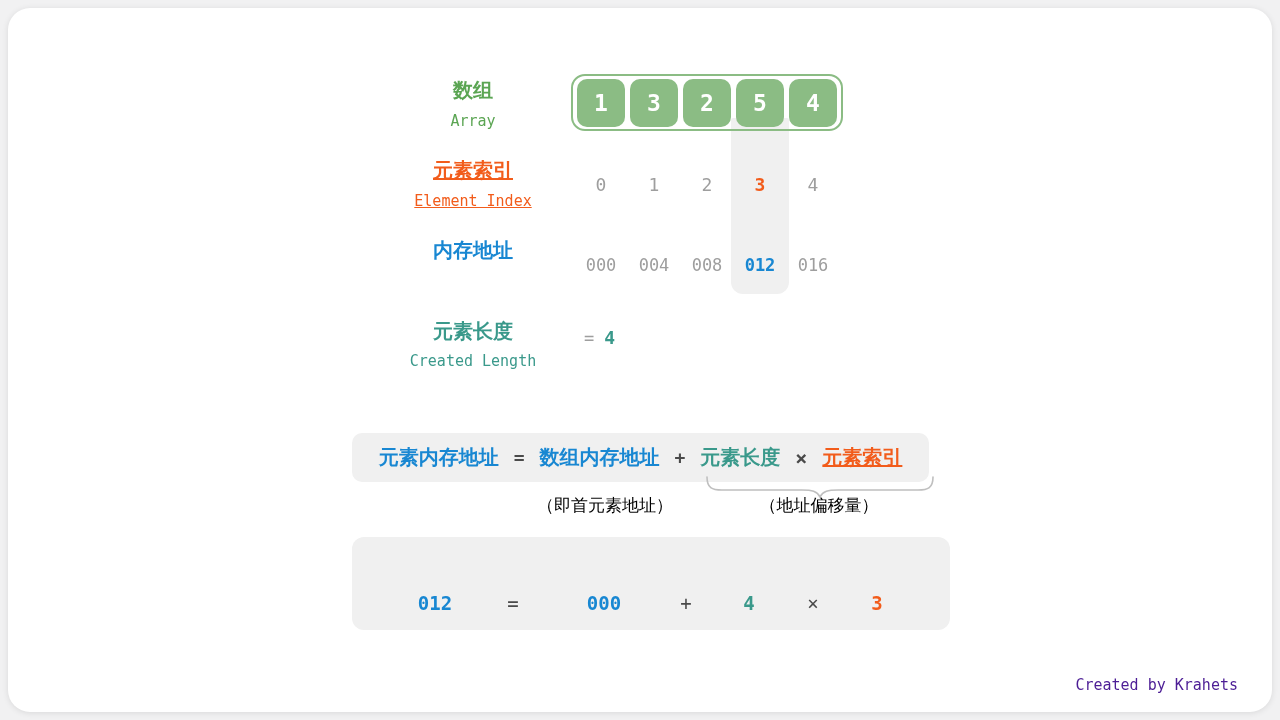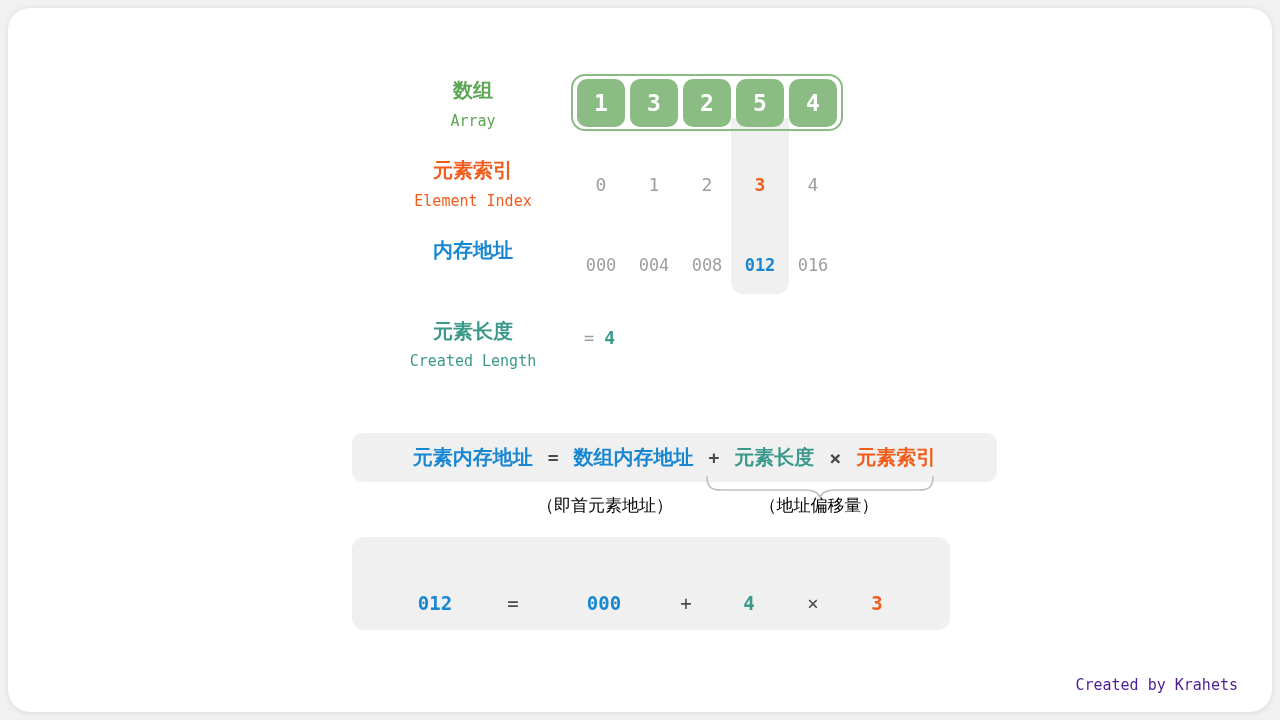--- a/index.html
+++ b/index.html
@@ -16,21 +16,21 @@
   
   .zh-label {
     position:absolute; left:343px; width:260px; text-align:center;
     font-size:20px; font-weight:700; line-height:26px; z-index:3;
   }
   .en-label {
     position:absolute; left:343px; width:260px; text-align:center;
     font-family:"DejaVu Sans Mono", monospace; font-size:15px; line-height:19px; z-index:3;
   }
   .c-green  { color:#5BA553; }
-  .c-orange { color:#F25C1B; }
+  .c-orange { color:#F25C1B;text-decoration:underline; }
   .c-blue   { color:#1887D2; }
   .c-teal   { color:#3A998B; }
 
   
   .strip {
     position:absolute; left:731px; top:118px; width:58px; height:176px;
     background:#F0F0F0; border-radius:2px 2px 12px 12px; z-index:1;
   }
 
   
@@ -59,21 +59,21 @@
 
   .length-eq {
     position:absolute; left:584px; top:327px; display:flex; gap:10px;
     align-items:baseline; font-family:"DejaVu Sans Mono", monospace; z-index:3;
   }
   .length-eq .op  { font-size:17px; color:#9E9E9E; }
   .length-eq .num { font-size:18px; font-weight:700; color:#3A998B; }
 
   
   .formula-box {
-    position:absolute; left:352px; top:433px; width:645px; height:49px;
+    position:absolute; left:352px; top:433px; width:577px; height:49px;
     background:#F0F0F0; border-radius:10px;
     display:flex; align-items:center; justify-content:center; gap:15px; z-index:2;
   }
   .f-term { font-size:20px; font-weight:700; white-space:nowrap; }
   .f-op {
     font-family:"DejaVu Sans Mono", monospace; font-size:18px;
     font-weight:700; color:#4A4A4A;
   }
   .underbrace { position:absolute; left:706px; top:476px; z-index:2; }
   .note {

